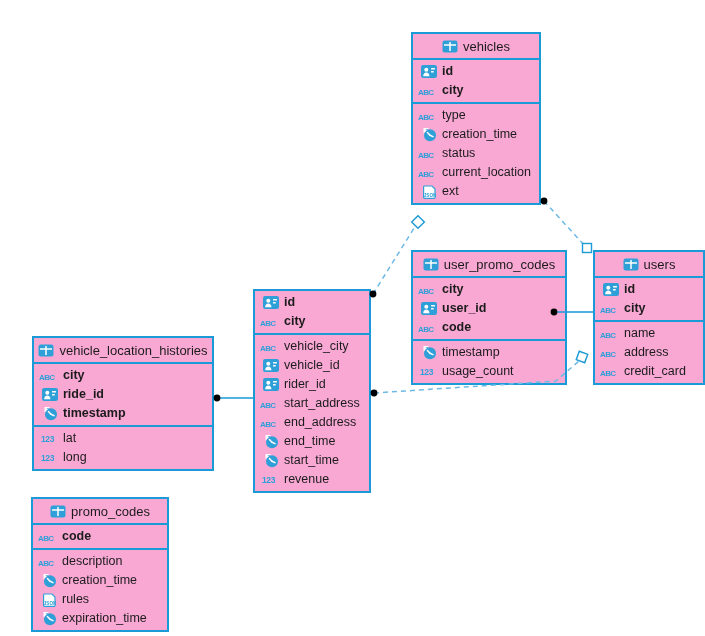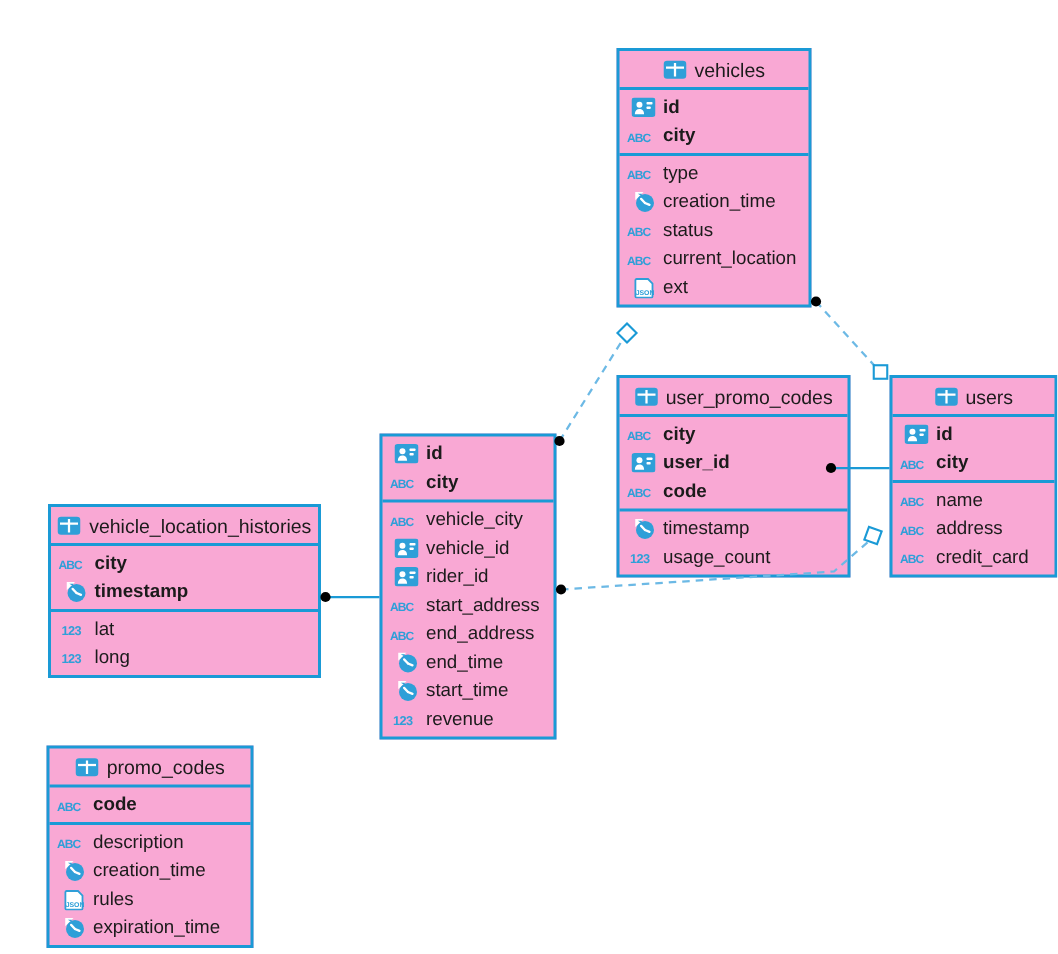--- a/index.html
+++ b/index.html
@@ -398,20 +398,32 @@
       <span class="tbl-name">vehicle_location_histories</span>
     </div>
     <div class="section pk">
           <div class="col-row">
             <span class="type-icon">
               <svg width="19" height="10" viewBox="0 0 19 10">
                 <text x="0" y="8.5" font-size="8" font-weight="bold" letter-spacing="-0.6" fill="#2f9fd8" font-family="Liberation Sans, sans-serif">ABC</text>
               </svg>
             </span>
             <span class="col-label">city</span>
+          </div>
+          <div class="col-row">
+            <span class="type-icon">
+              <svg width="16" height="13" viewBox="0 0 16 13">
+                <rect x="0" y="0" width="16" height="13" rx="2.2" fill="#2f9fd8"></rect>
+                <circle cx="5.3" cy="4.8" r="2" fill="#fff"></circle>
+                <path d="M2.2 11.2 c0-2.4 1.4-3.6 3.1-3.6 s3.1 1.2 3.1 3.6 z" fill="#fff"></path>
+                <rect x="10" y="3" width="4" height="1.6" rx="0.5" fill="#fff"></rect>
+                <rect x="10" y="6" width="2.8" height="1.6" rx="0.5" fill="#fff"></rect>
+              </svg>
+            </span>
+            <span class="col-label">ride_id</span>
           </div>
           <div class="col-row">
             <span class="type-icon">
               <svg width="14" height="14" viewBox="0 0 14 14">
                 <circle cx="7" cy="7.3" r="6" fill="#2f9fd8"></circle>
                 <path d="M0.5 0 L6 0 L0.5 5.5 Z" fill="#fff"></path>
                 <path d="M2.2 1.2 L4.8 1.2 L4.8 2.6 Z" fill="#2f9fd8"></path>
                 <line x1="7" y1="7.3" x2="4.4" y2="4.6" stroke="#fff" stroke-width="1.5" stroke-linecap="round"></line>
                 <line x1="7" y1="7.3" x2="10" y2="8.6" stroke="#fff" stroke-width="1.5" stroke-linecap="round"></line>
               </svg>

